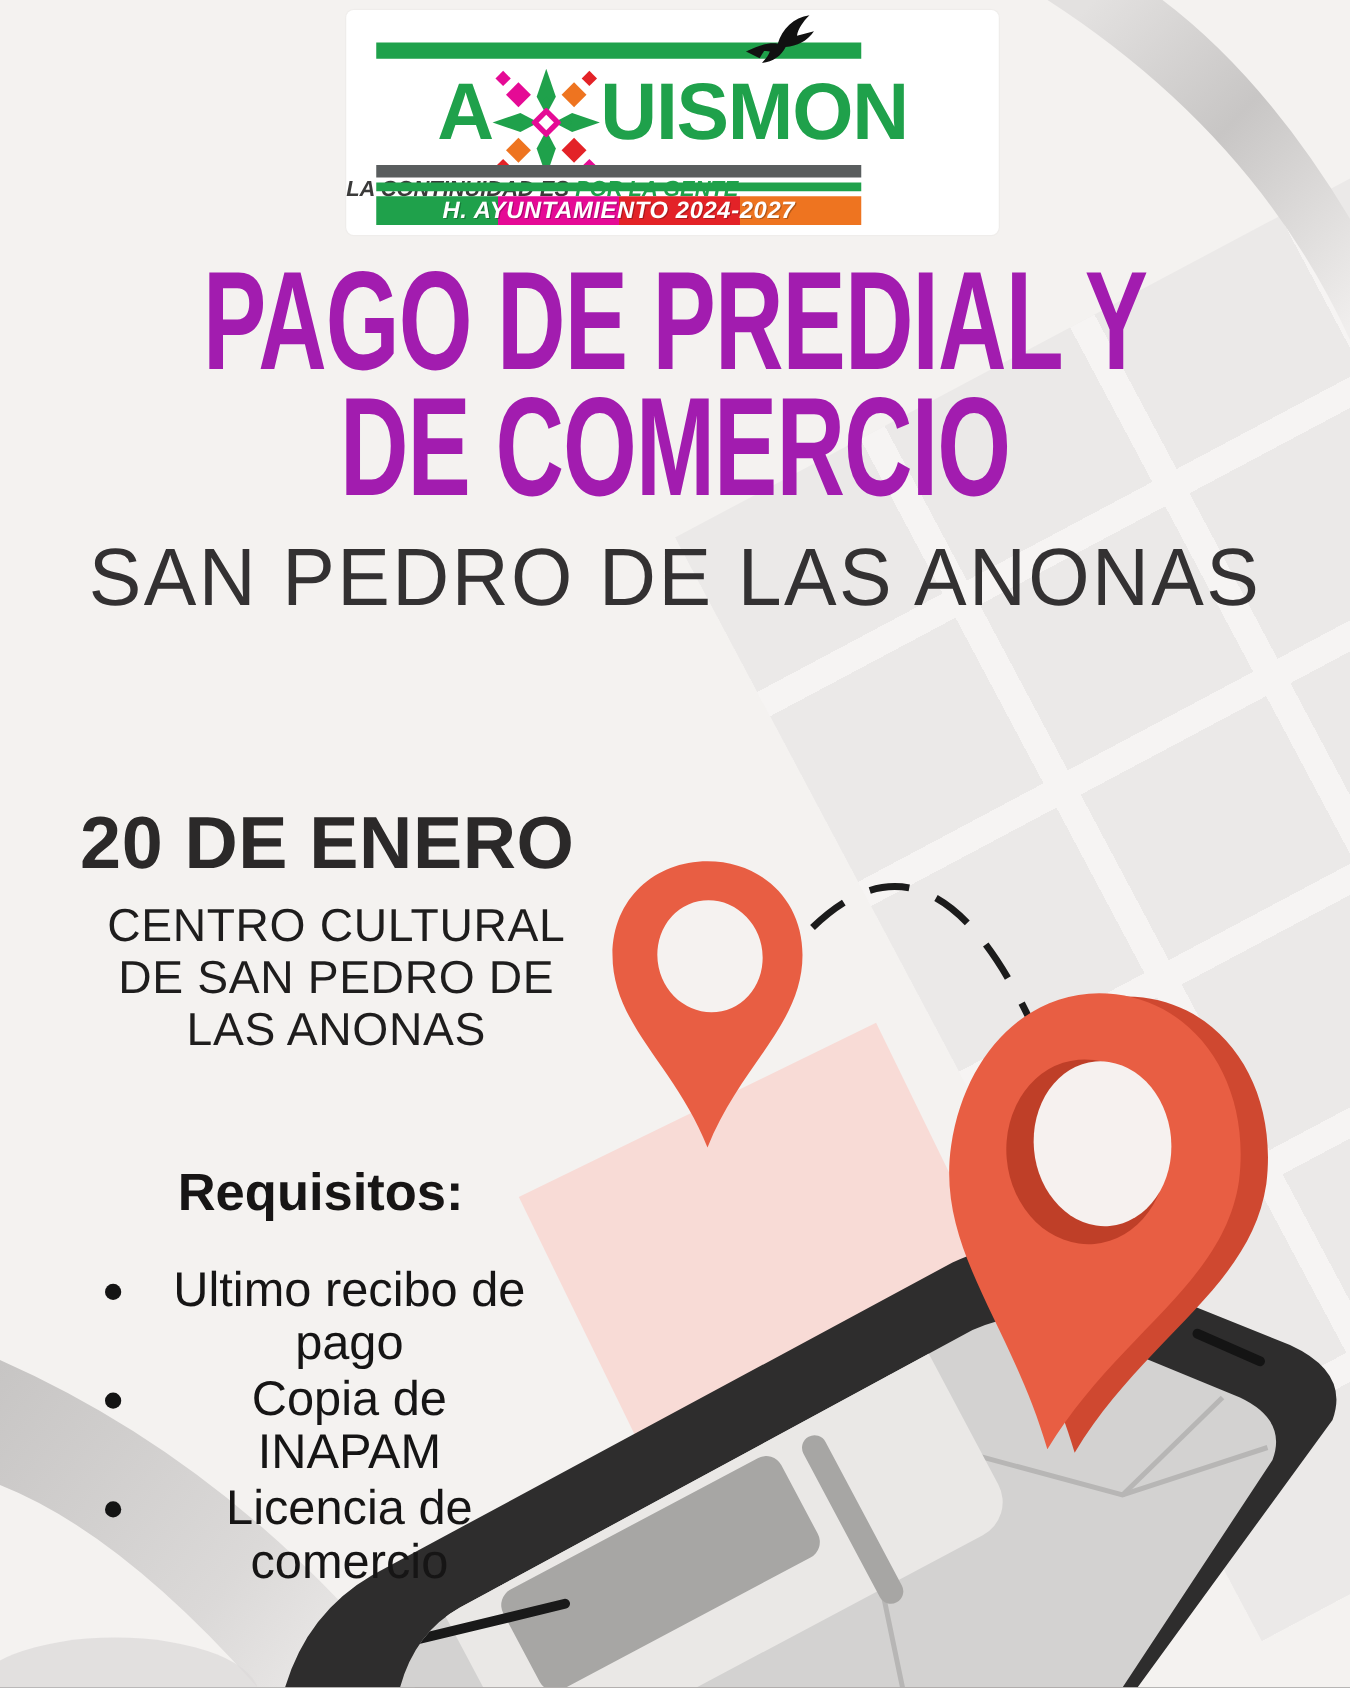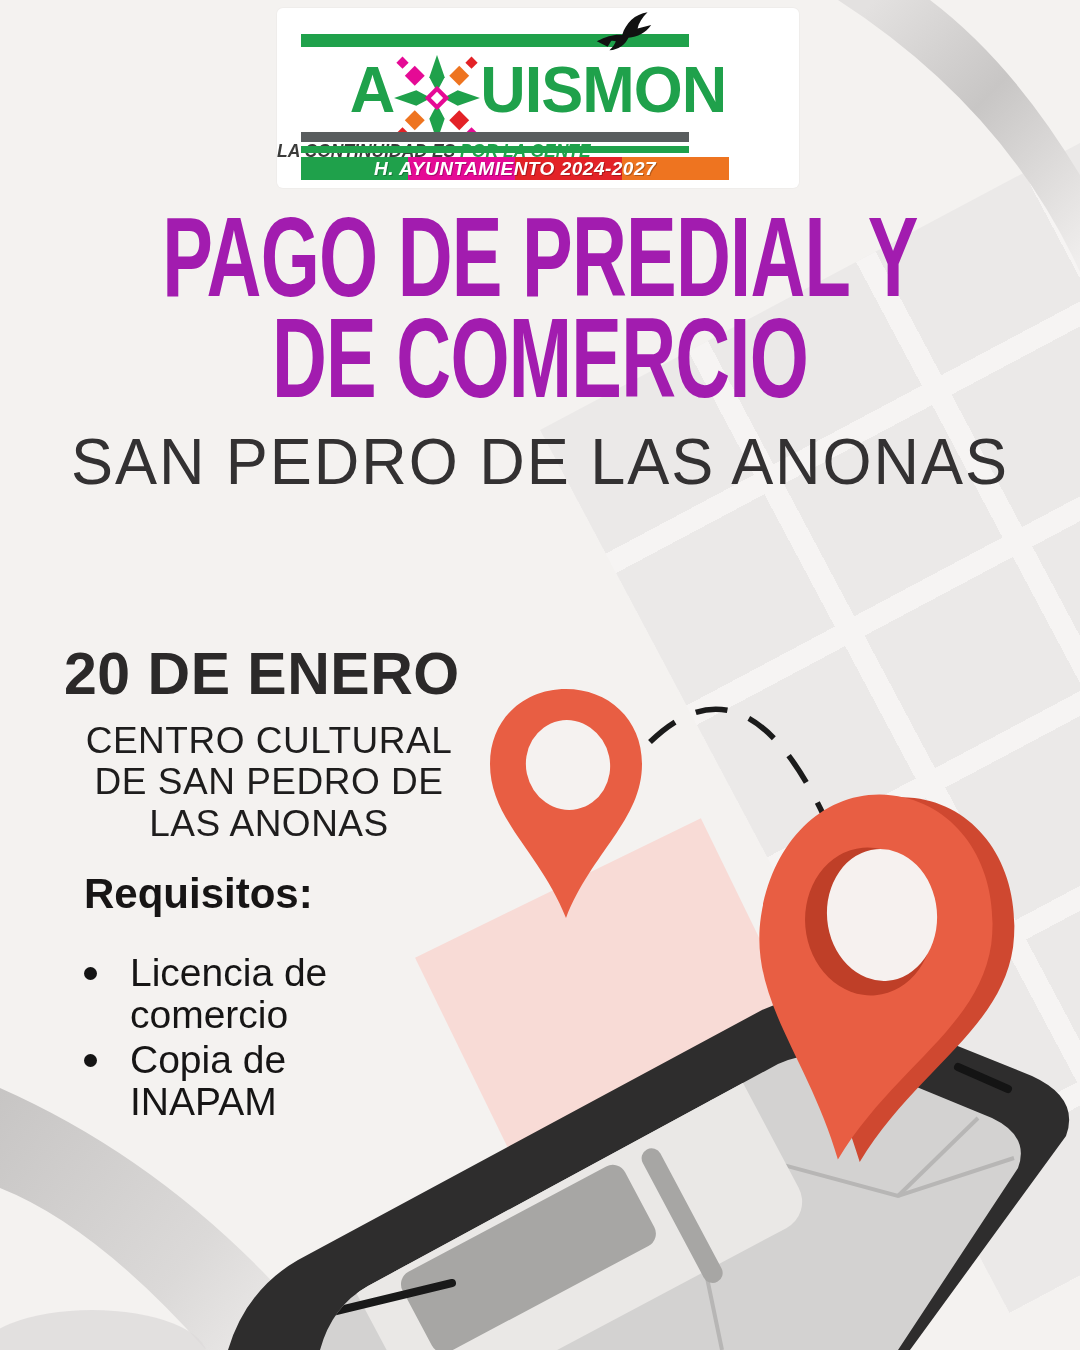--- a/index.html
+++ b/index.html
@@ -50,21 +50,21 @@
   .logo-star{width:92px;height:92px;margin:0 -3px;position:relative;top:8px;flex:0 0 auto;}
   .logo-slogan{
     position:absolute;left:0;top:104px;width:423px;text-align:left;
     font-style:italic;font-weight:800;font-size:17.5px;letter-spacing:0;
     color:#3b3b3a;white-space:nowrap;margin-top:29px;
   }
   .logo-slogan .green{color:#1fa14b;}
   .logo-bar-gray{position:absolute;left:24px;top:124px;width:388px;height:10px;background:#595d5e;}
   .logo-bar-green{position:absolute;left:24px;top:138px;width:388px;height:7px;background:#1fa14b;}
   .logo-banner{
-    position:absolute;left:24px;top:149px;width:428px;height:23px;
+    position:absolute;left:24px;top:149px;width:388px;height:23px;
     background:linear-gradient(90deg,#1fa14b 0 25%,#e50a95 25% 50%,#e32227 50% 75%,#ee7420 75% 100%);
     display:flex;align-items:center;justify-content:center;text-align:right;
   }
   .logo-banner span{
     color:#fff;font-style:italic;font-weight:900;font-size:19px;letter-spacing:.5px;
     text-shadow:1px 1px 0 rgba(0,0,0,.25);white-space:nowrap;
   }
 
   
   .title{left:0;top:203px;width:100%;text-align:center;z-index:10;color:#a21caf;}
@@ -78,21 +78,21 @@
     color:#333132;font-size:65px;font-weight:400;letter-spacing:2px;white-space:nowrap;
     transform:scaleX(.97);transform-origin:center top;
   }
 
   
   .event{left:64px;top:640px;width:420px;z-index:10;color:#262424;}
   .event-date{font-size:59px;font-weight:700;letter-spacing:.5px;color:#2b2929;}
   .event-venue{margin-top:12px;font-size:37px;font-weight:400;line-height:1.12;letter-spacing:.5px;color:#1e1d1d;width:410px;text-align:center;}
 
   
-  .req{left:84px;top:870px;z-index:10;color:#141414;}
+  .req{left:84px;top:930px;z-index:10;color:#141414;text-align:center;}
   .req-heading{font-size:42px;font-weight:800;color:#171515;}
   .req-list{list-style:none;margin:34px 0 0 0;padding:0;width:345px;}
   .req-list li{
     position:relative;padding-left:46px;margin:0 0 3px 0;
     font-size:39px;line-height:1.08;color:#161515;
   }
   .req-list li::before{
     content:"";position:absolute;left:0;top:15px;width:13px;height:13px;border-radius:50%;background:#141414;
   }
 </style>
@@ -218,18 +218,19 @@
   <div class="abs subtitle">SAN PEDRO DE LAS ANONAS</div>
 
   <div class="abs event">
     <div class="event-date">20 DE ENERO</div>
     <div class="event-venue">CENTRO CULTURAL DE SAN PEDRO DE LAS ANONAS</div>
   </div>
 
   <div class="abs req">
     <div class="req-heading">Requisitos:</div>
     <ul class="req-list">
+      <li>Ultimo recibo de pago</li>
+      <li>Copia de INAPAM</li>
       <li>Licencia de comercio</li>
-      <li>Copia de INAPAM</li>
     </ul>
   </div>
 
 </div>
 
 </body></html>

